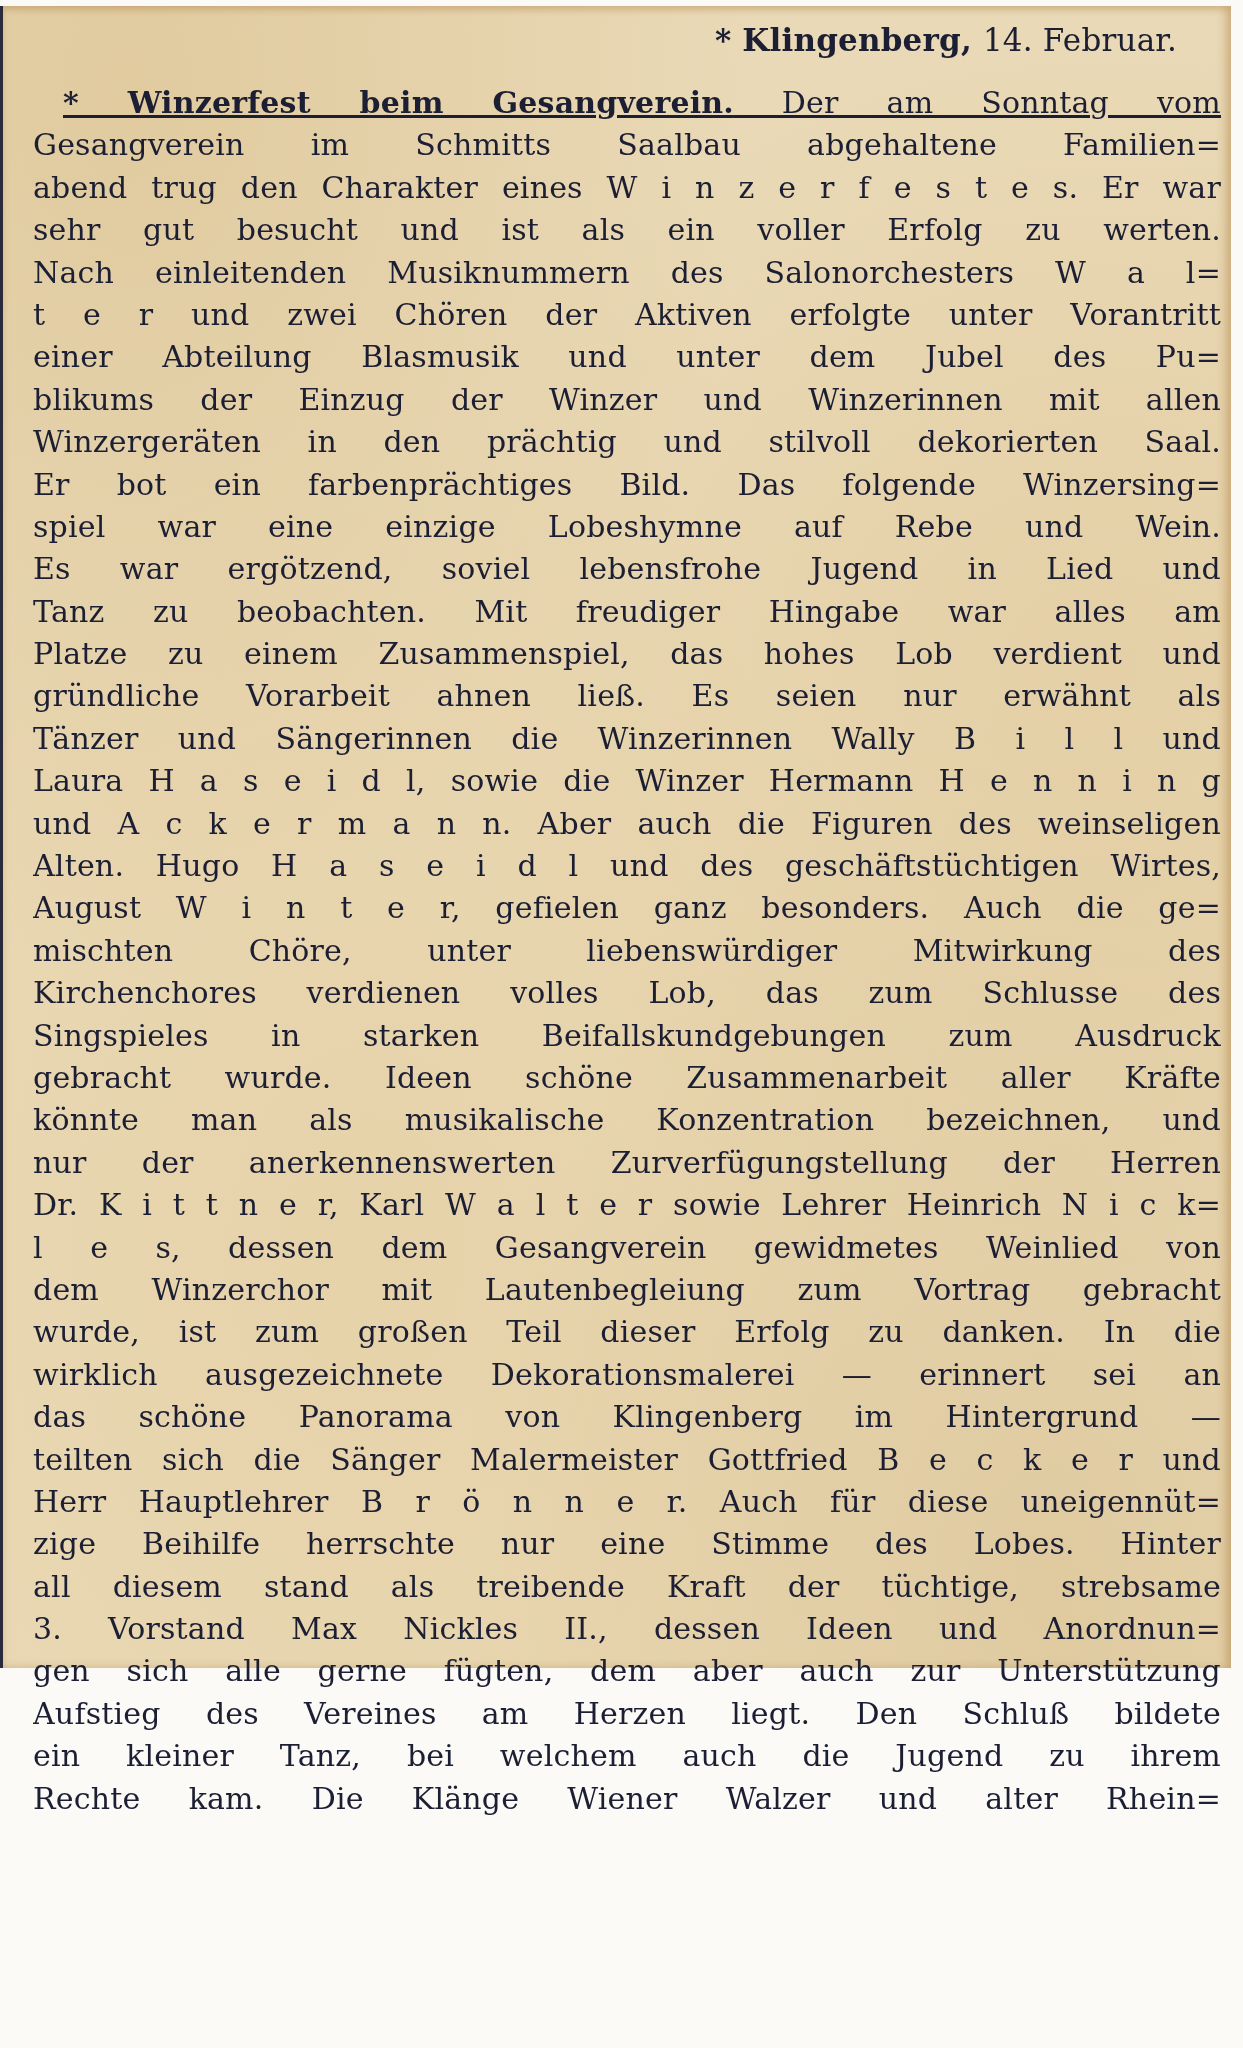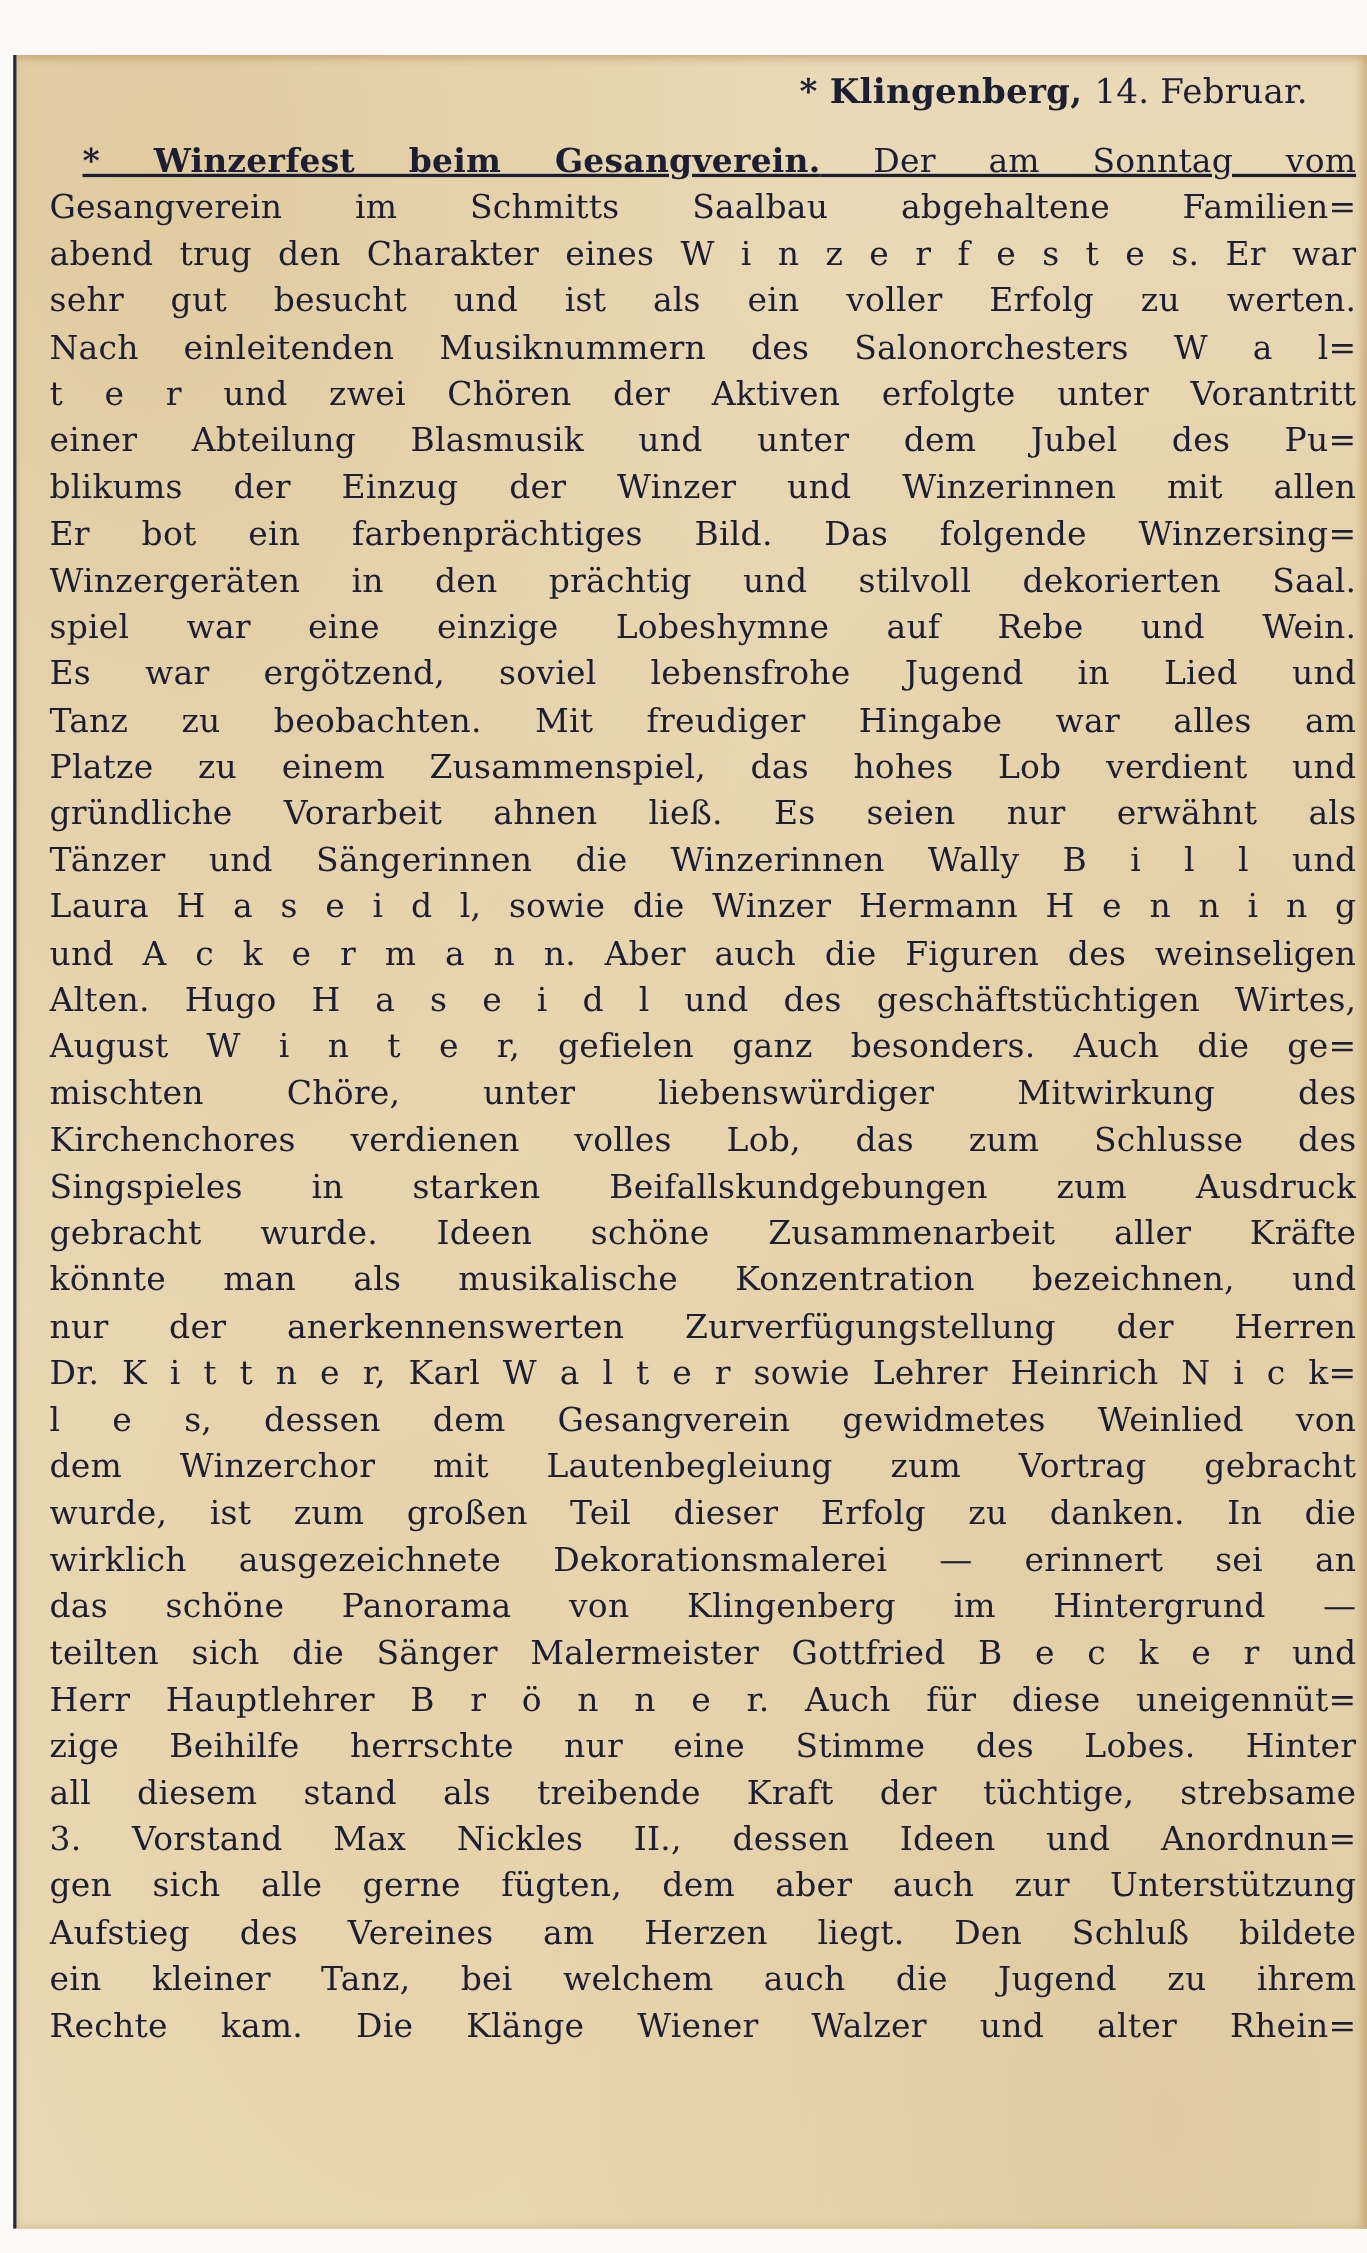--- a/index.html
+++ b/index.html
@@ -8,33 +8,32 @@
     background: #fbfaf7;
   }
   body {
     width: 1243px;
     height: 2048px;
     position: relative;
     overflow: hidden;
   }
   .clipping {
     position: absolute;
-    left: 12px;
+    left: 0;
     top: 6px;
     width: 1228px;
-    height: 1976px;
+    height: 1662px;
     background:
       radial-gradient(ellipse at 10% 5%, rgba(200,160,90,0.25), transparent 40%),
       radial-gradient(ellipse at 90% 40%, rgba(210,170,100,0.20), transparent 45%),
       radial-gradient(ellipse at 30% 75%, rgba(220,180,110,0.18), transparent 50%),
       radial-gradient(ellipse at 85% 95%, rgba(190,150,80,0.22), transparent 40%),
       #e9d9b6;
     box-shadow: inset -6px 0 8px rgba(170,120,60,0.35), inset 0 4px 6px rgba(170,120,60,0.25);
     border-left: 3px solid #2a2a3a;
-    margin-top: 44px;
   }
   .text-block {
     position: absolute;
     left: 30px;
     top: 0;
     width: 1188px;
     font-family: "DejaVu Serif", serif;
     font-weight: bold;
     color: #1c1f33;
     font-size: 30px;
@@ -89,22 +88,22 @@
 
     <div class="lines">
       <div class="line first-line"><span class="headline">* Winzerfest beim Gesangverein.</span><span> Der am Sonntag vom</span></div>
       <div class="line">Gesangverein im Schmitts Saalbau abgehaltene Familien=</div>
       <div class="line">abend trug den Charakter eines W i n z e r f e s t e s. Er war</div>
       <div class="line">sehr gut besucht und ist als ein voller Erfolg zu werten.</div>
       <div class="line">Nach einleitenden Musiknummern des Salonorchesters W a l=</div>
       <div class="line">t e r und zwei Chören der Aktiven erfolgte unter Vorantritt</div>
       <div class="line">einer Abteilung Blasmusik und unter dem Jubel des Pu=</div>
       <div class="line">blikums der Einzug der Winzer und Winzerinnen mit allen</div>
+      <div class="line">Winzergeräten in den prächtig und stilvoll dekorierten Saal.</div>
       <div class="line">Er bot ein farbenprächtiges Bild. Das folgende Winzersing=</div>
-      <div class="line">Winzergeräten in den prächtig und stilvoll dekorierten Saal.</div>
       <div class="line">spiel war eine einzige Lobeshymne auf Rebe und Wein.</div>
       <div class="line">Es war ergötzend, soviel lebensfrohe Jugend in Lied und</div>
       <div class="line">Tanz zu beobachten. Mit freudiger Hingabe war alles am</div>
       <div class="line">Platze zu einem Zusammenspiel, das hohes Lob verdient und</div>
       <div class="line">gründliche Vorarbeit ahnen ließ. Es seien nur erwähnt als</div>
       <div class="line">Tänzer und Sängerinnen die Winzerinnen Wally B i l l und</div>
       <div class="line">Laura H a s e i d l, sowie die Winzer Hermann H e n n i n g</div>
       <div class="line">und A c k e r m a n n. Aber auch die Figuren des weinseligen</div>
       <div class="line">Alten. Hugo H a s e i d l und des geschäftstüchtigen Wirtes,</div>
       <div class="line">August W i n t e r, gefielen ganz besonders. Auch die ge=</div>

